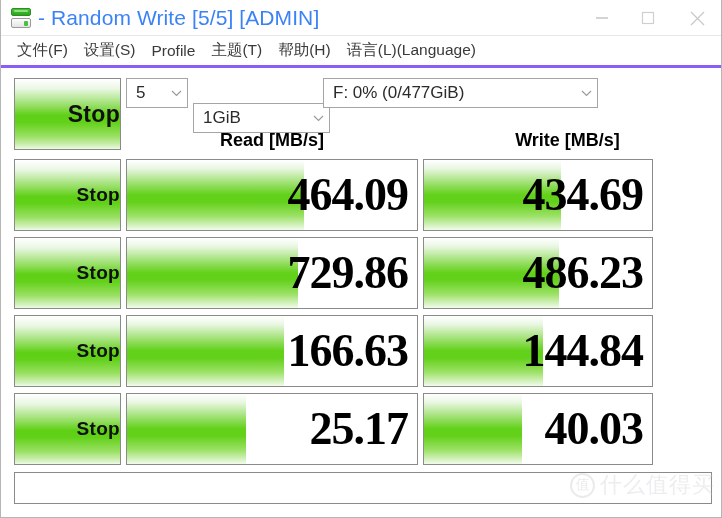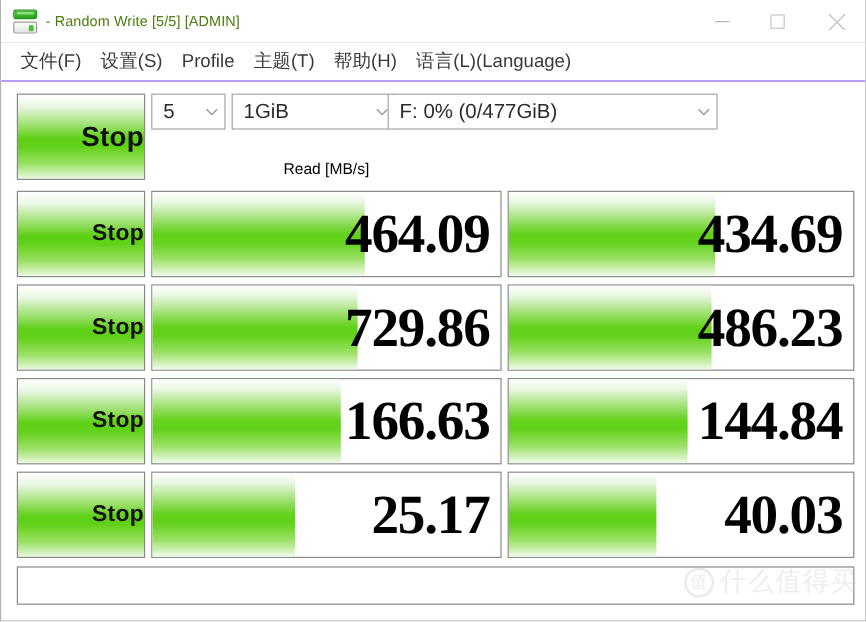--- a/index.html
+++ b/index.html
@@ -45,22 +45,22 @@
     position: absolute; left: 1px; top: 11px;
     width: 20px; height: 10px;
     background: linear-gradient(#fdfdfd, #e4e4e4);
     border: 1px solid #9a9a9a; border-radius: 2px;
   }
   .app-icon .disk-bot::after {
     content: ""; position: absolute; right: 2px; top: 2px;
     width: 4px; height: 5px; background: #49c23b; border-radius: 1px;
   }
   .title-text {
-    font-size: 12px;
-    color: #4d7c0f;
+    font-size: 21px;
+    color: #3b82f6;
     white-space: nowrap;
     letter-spacing: 0.1px;
   }
   .win-btns {
     position: absolute; right: 0; top: 0;
     height: 36px; display: flex; align-items: stretch;
   }
   .win-btn {
     width: 46px; height: 36px;
     display: flex; align-items: center; justify-content: center;
@@ -69,21 +69,21 @@
   .win-btn svg { display: block; }
   .win-btn.close { width: 52px; }
 
   
   .menubar {
     position: absolute; left: 0; top: 36px;
     width: 722px; height: 32px;
     background: #ffffff;
     display: flex; align-items: center;
     padding-left: 8px;
-    border-bottom: 1px solid #8b5cf6;
+    border-bottom: 3px solid #8b5cf6;
   }
   .menu-item {
     font-size: 15.5px;
     color: #3a3a3a;
     padding: 3px 8px;
     white-space: nowrap;
   }
 
   
   .toolbar {
@@ -99,29 +99,29 @@
     padding-left: 9px;
     font-size: 17px;
     color: #2b2b2b;
   }
   .combo .cval { flex: 1; white-space: nowrap; overflow: hidden; }
   .combo .chev {
     width: 22px; display: flex; align-items: center; justify-content: center;
     color: #909090; flex: none;
   }
   #combo-count { left: 125px;  width: 62px; }
-  #combo-size  { left: 192px;  width: 137px; }
+  #combo-size  { left: 192px;  width: 137px; margin-top: 25px; }
   #combo-drive { left: 322px;  width: 275px; }
   #combo-unit  { left: 602px;  width: 108px; }
 
   
   .colhead {
     position: absolute;
     top: 127px; height: 26px;
-    font-size: 13px; font-weight: normal;
+    font-size: 18px; font-weight: bold;
     color: #000000;
     display: flex; align-items: center; justify-content: center;
   }
   #head-read  { left: 125px; width: 292px; }
   #head-write { left: 422px; width: 289px; }
 
   
   .grid { position: absolute; left: 0; top: 156px; width: 722px; }
   .row {
     position: relative;
@@ -139,21 +139,21 @@
     display: flex; align-items: center; justify-content: flex-end;
     background: linear-gradient(to bottom,
         #ffffff 0%, #eaf7e4 14%, #8fdc5a 40%, #5ed016 52%,
         #62d119 62%, #9ae063 82%, #d7f2c2 96%, #eefbe5 100%);
   }
   .stop-label {
     font-size: 19px; font-weight: bold; color: #101010;
     letter-spacing: 0.3px;
   }
   .cell.read  { left: 125px; width: 292px; }
-  .cell.write { left: 422px; width: 289px; }
+  .cell.write { left: 422px; width: 230px; }
   .fill {
     position: absolute; left: 0; top: 0; height: 100%;
     background: linear-gradient(to bottom,
         #ffffff 0%, #e9f7e2 12%, #93dd60 36%, #62d119 50%,
         #63d11b 60%, #9ce166 80%, #dbf4ca 95%, #f2fcec 100%);
   }
   .value {
     position: absolute; right: 9px; top: 0; height: 100%;
     display: flex; align-items: center;
     font-family: Liberation Serif, serif;
@@ -260,20 +260,21 @@
           </svg>
       </span>
     </div>
   </div>
 
   <div class="cell stop-btn" style="left:13px;top:78px;height:72px;">
     <span class="stop-label" style="font-size:23px;">Stop</span>
   </div>
 
   <div class="colhead" id="head-read">Read [MB/s]</div>
+  <div class="colhead" id="head-write">Write [MB/s]</div>
 
   <div class="grid">
       <div class="row">
         <div class="cell stop-btn">
           <span class="stop-label">Stop</span>
         </div>
         <div class="cell read">
           <div class="fill" style="width: 61%;"></div>
           <div class="value">464.09</div>
         </div>

